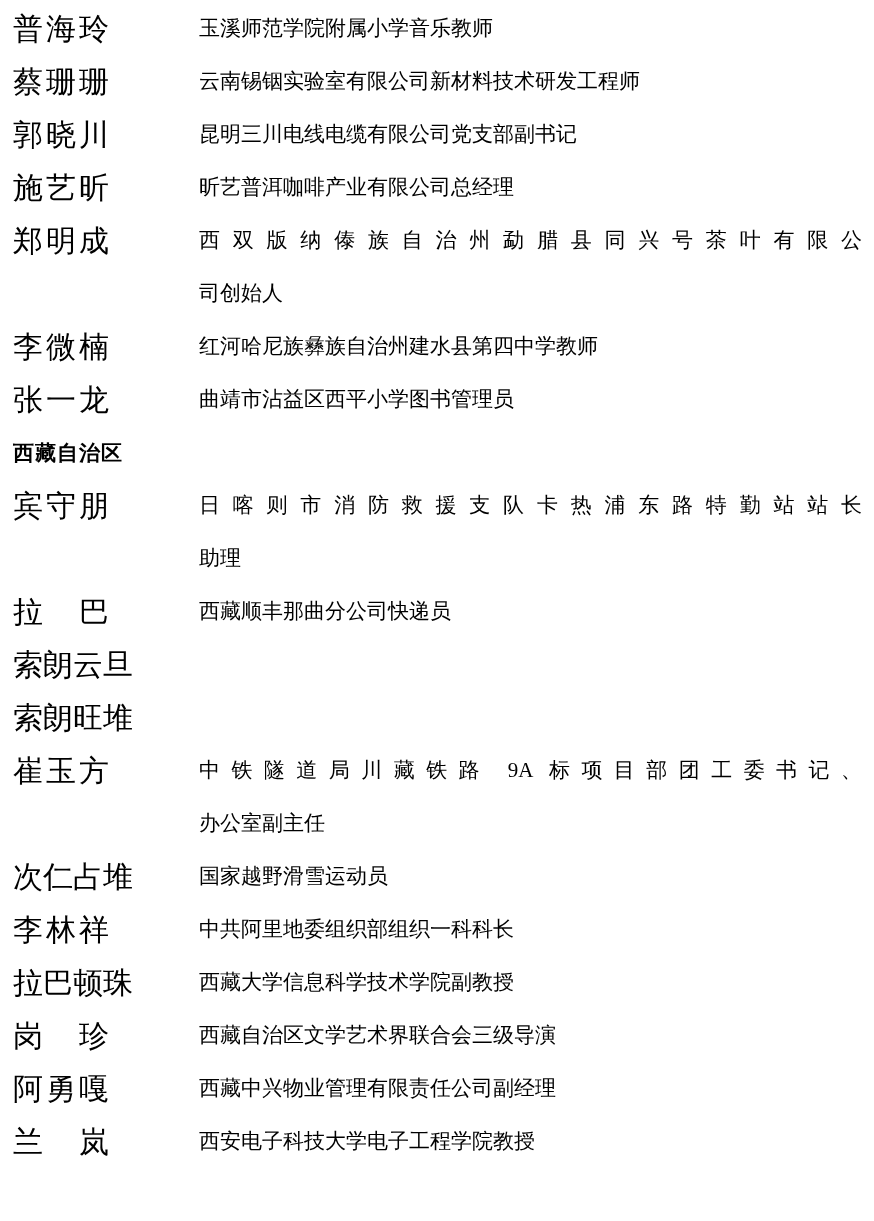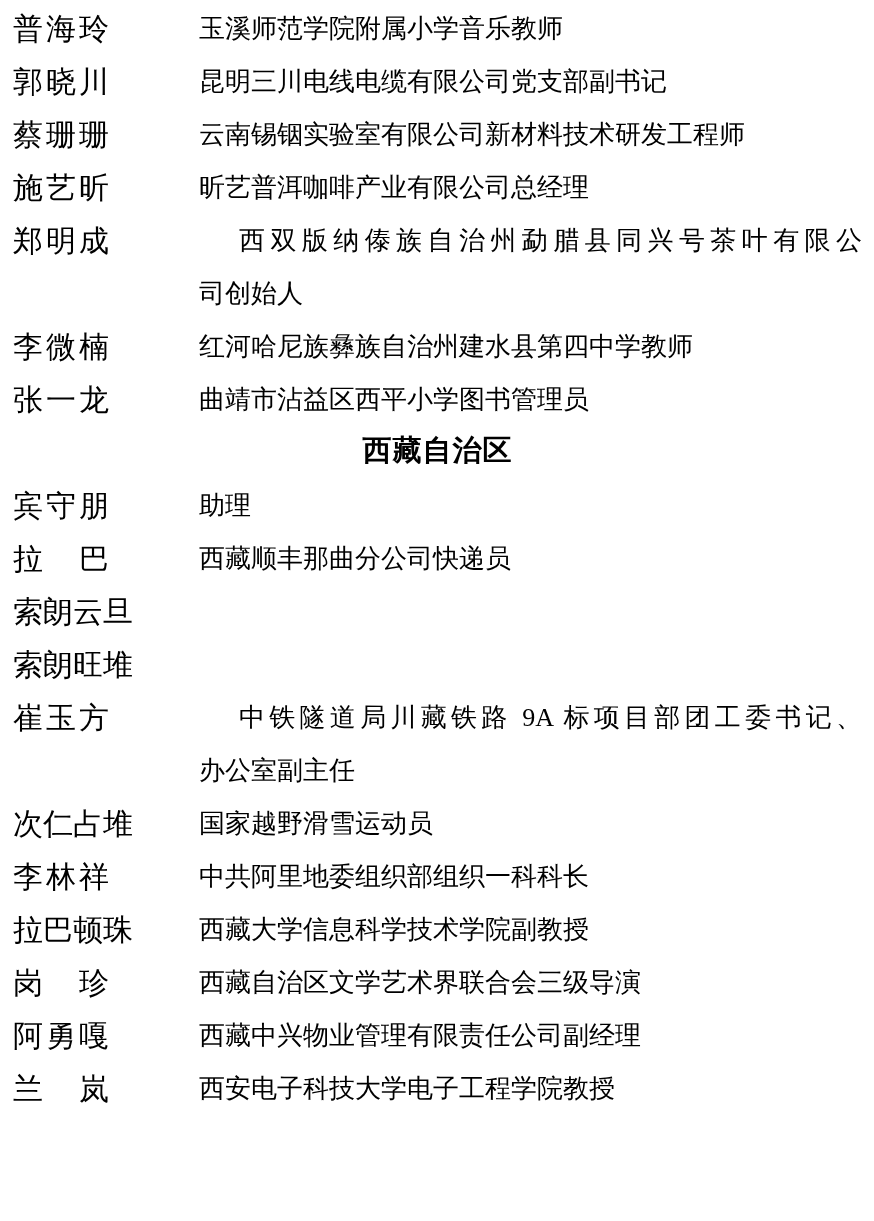--- a/index.html
+++ b/index.html
@@ -26,59 +26,57 @@
     width: 186px;
     flex: 0 0 186px;
     font-size: 30px;
     line-height: 53px;
     white-space: nowrap;
   }
   .name-col.spread { letter-spacing: 3px; }
   .desc-col {
     flex: 1 1 auto;
     min-width: 0;
-    font-size: 26px;
+    font-size: 21px;
     line-height: 53px;
   }
   .desc-line { text-align: left; }
   .desc-line.just {
     text-align: justify;
     text-align-last: justify;
-    margin-left: 40px;
   }
   .sec-header {
-    font-family: Liberation Mono, monospace;
+    font-family: Liberation Sans, sans-serif;
     font-weight: 700;
-    font-size: 29px;
+    font-size: 21px;
     line-height: 53px;
     letter-spacing: 1px;
-    text-align: center;
   }
 </style>
 </head>
 <body>
 
 <main class="page">
   <div id="roster">
       <div class="row">
     <div class="name-col spread">普海玲</div>
     <div class="desc-col">
           <div class="desc-line">玉溪师范学院附属小学音乐教师</div>
         </div>
   </div>
       <div class="row">
+    <div class="name-col spread">蔡珊珊</div>
+    <div class="desc-col">
+          <div class="desc-line">云南锡铟实验室有限公司新材料技术研发工程师</div>
+        </div>
+  </div>
+      <div class="row">
     <div class="name-col spread">郭晓川</div>
     <div class="desc-col">
           <div class="desc-line">昆明三川电线电缆有限公司党支部副书记</div>
-        </div>
-  </div>
-      <div class="row">
-    <div class="name-col spread">蔡珊珊</div>
-    <div class="desc-col">
-          <div class="desc-line">云南锡铟实验室有限公司新材料技术研发工程师</div>
         </div>
   </div>
       <div class="row">
     <div class="name-col spread">施艺昕</div>
     <div class="desc-col">
           <div class="desc-line">昕艺普洱咖啡产业有限公司总经理</div>
         </div>
   </div>
       <div class="row">
     <div class="name-col spread">郑明成</div>
@@ -96,20 +94,21 @@
       <div class="row">
     <div class="name-col spread">张一龙</div>
     <div class="desc-col">
           <div class="desc-line">曲靖市沾益区西平小学图书管理员</div>
         </div>
   </div>
       <div class="sec-header">西藏自治区</div>
       <div class="row">
     <div class="name-col spread">宾守朋</div>
     <div class="desc-col">
+          <div class="desc-line just">日喀则市消防救援支队卡热浦东路特勤站站长</div>
           <div class="desc-line">助理</div>
         </div>
   </div>
       <div class="row">
     <div class="name-col spread">拉　巴</div>
     <div class="desc-col">
           <div class="desc-line">西藏顺丰那曲分公司快递员</div>
         </div>
   </div>
       <div class="row">

